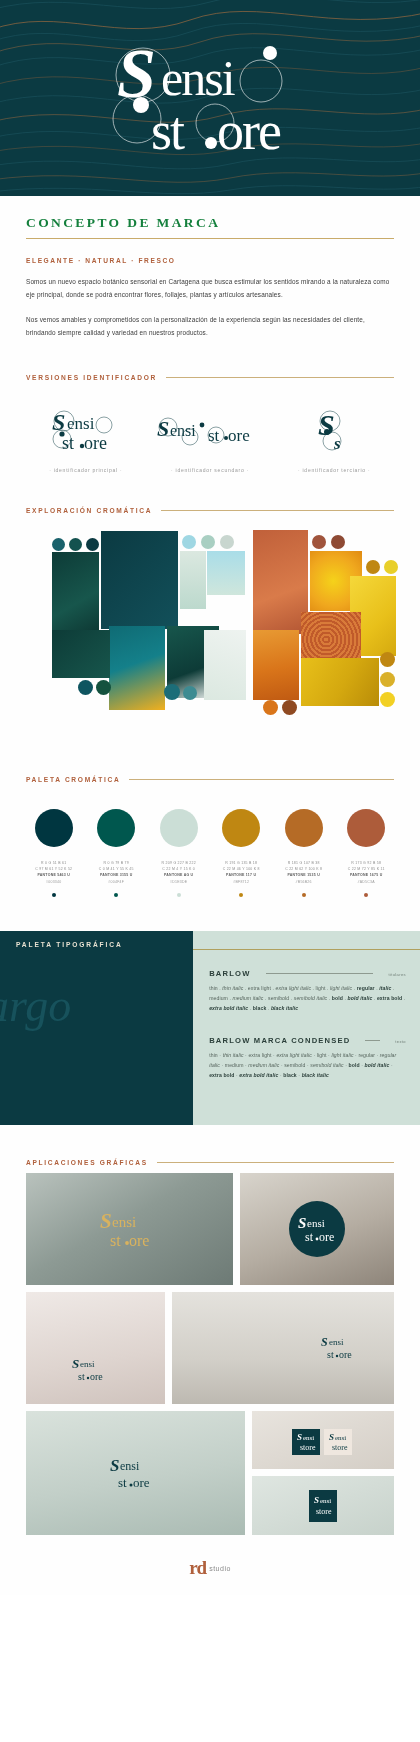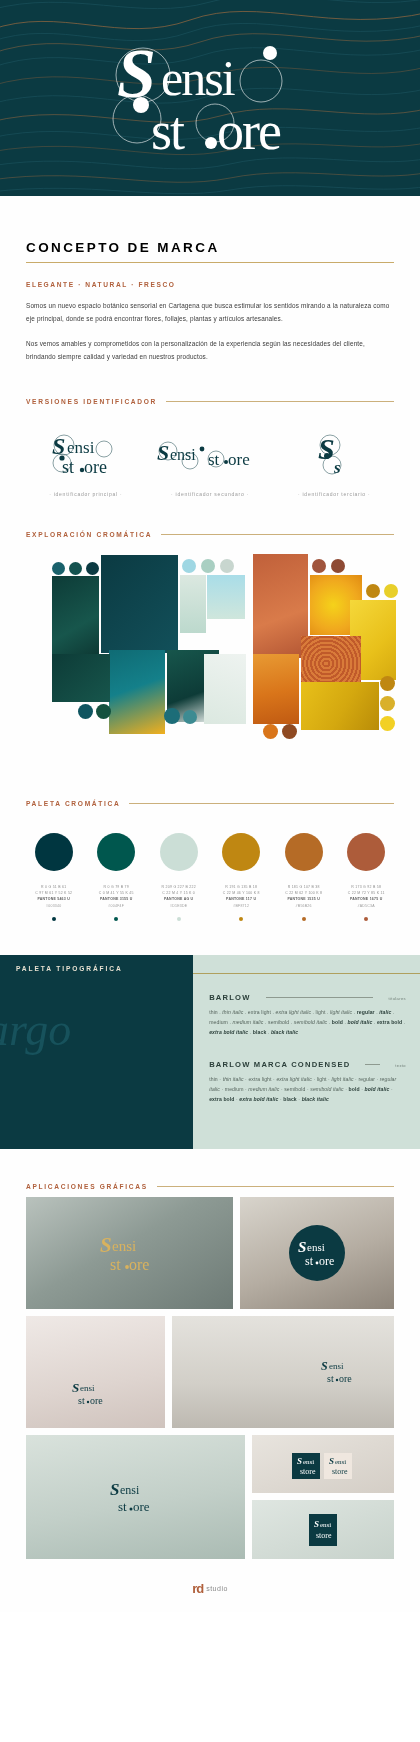--- a/index.html
+++ b/index.html
@@ -7,22 +7,22 @@
   .page{width:420px;position:relative;background:#fefefe;}
 
   
   .hero{position:relative;height:196px;background:#0b3a42;overflow:hidden;}
   .hero svg.lines{position:absolute;inset:0;width:100%;height:100%;}
   .hero-logo{position:absolute;inset:0;display:flex;flex-direction:column;align-items:center;justify-content:center;}
   .logo-svg{width:290px;height:150px;overflow:visible;}
 
   
   .sec-wrap{padding:0 26px;}
-  .sec-title-lg{font-size:13.5px;font-weight:bold;letter-spacing:2.4px;color:#000000;
-                padding-top:44px;}
+  .sec-title-lg{font-size:13.5px;font-weight:bold;letter-spacing:2.4px;color:#15803d;
+                padding-top:19px;font-family:Liberation Serif, serif;}
   .rule-gold{height:1px;background:#c9ab6a;margin-top:7px;}
   .sec-label{display:flex;align-items:center;gap:9px;padding-top:34px;}
   .sec-label span{font-size:6.6px;font-weight:bold;letter-spacing:1.7px;color:#b0603c;white-space:nowrap;}
   .sec-label .ln{flex:1;height:1px;background:#cbb07c;}
 
   
   .tagline{font-size:6.6px;font-weight:bold;letter-spacing:1.6px;color:#b0603c;margin-top:18px;}
   .body-txt{font-size:6.4px;line-height:2.05;color:#3a3a3a;margin-top:11px;letter-spacing:.15px;}
   .body-txt.second{margin-top:12px;}
 
@@ -72,21 +72,21 @@
 
   
   .apps{padding:0 26px;}
   .grid-row{display:flex;gap:7px;margin-top:7px;}
   .ph{position:relative;overflow:hidden;background:#ddd;}
   .ph .lbl{position:absolute;inset:0;display:flex;align-items:center;justify-content:center;}
 
   
   .footer{display:flex;align-items:center;justify-content:center;gap:3px;
           padding:22px 0 16px;}
-  .footer .rd{font-family:Liberation Sans, sans-serif;font-size:13px;color:#b0603c;font-weight:bold;letter-spacing:-1px;}
+  .footer .rd{font-family:Liberation Serif, serif;font-size:19px;color:#b0603c;font-weight:bold;letter-spacing:-1px;}
   .footer .st{font-size:7px;color:#8a8a8a;letter-spacing:.5px;}
 </style>
 </head>
 <body>
 
 <div class="page">
 
   <div class="hero">
     <svg class="lines" viewBox="0 0 420 196" preserveAspectRatio="none">
       <g fill="none" stroke-width="0.7" opacity="0.85">

